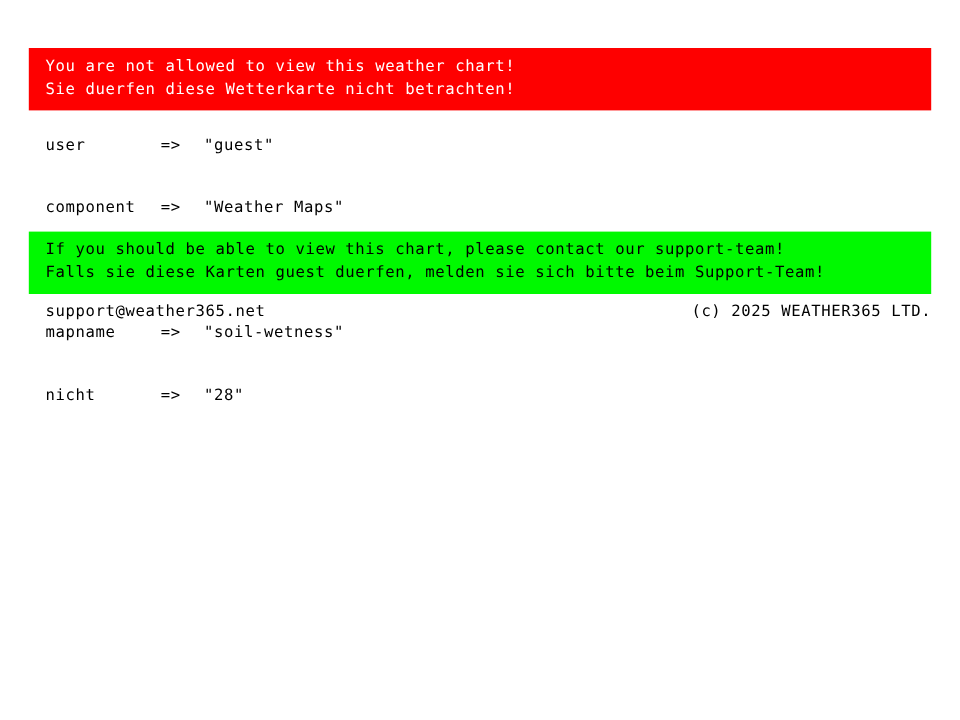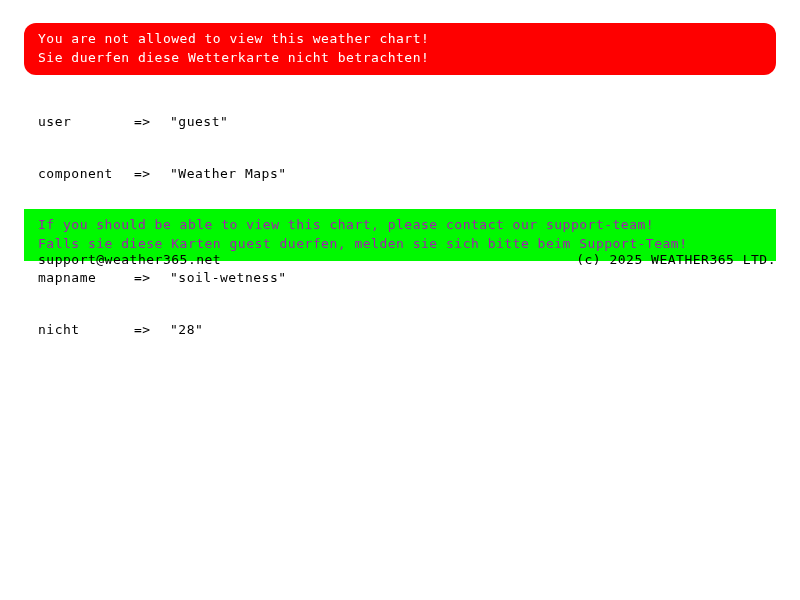--- a/index.html
+++ b/index.html
@@ -27,29 +27,28 @@
     position: absolute;
     left: 24px;
     width: 752px;
     box-sizing: border-box;
     padding: 6px 14px 8px 14px;
     line-height: 19px;
     letter-spacing: 0.5px;
     white-space: nowrap;
   }
   .banner-error {
-    top: 23px;
+    top: 40px;
     background: #fe0000;
     color: #ffffff;
-    border-radius: 12px;
   }
   .banner-info {
-    top: 209px;
+    top: 193px;
     background: #00f900;
-    color: #a21caf;
+    color: #000000;
   }
   .banner-line {
     display: block;
   }
   .params {
     position: absolute;
     left: 38px;
     top: 80px;
     width: 700px;
   }

